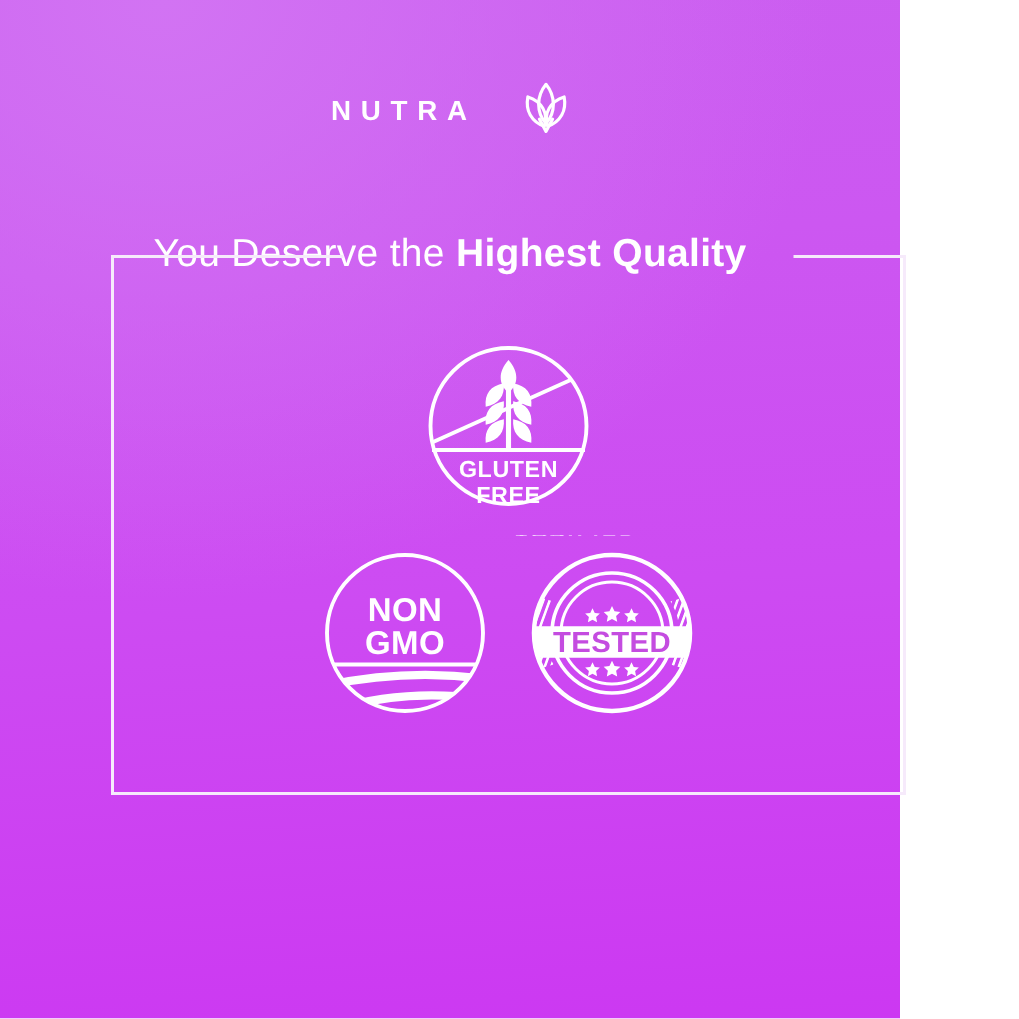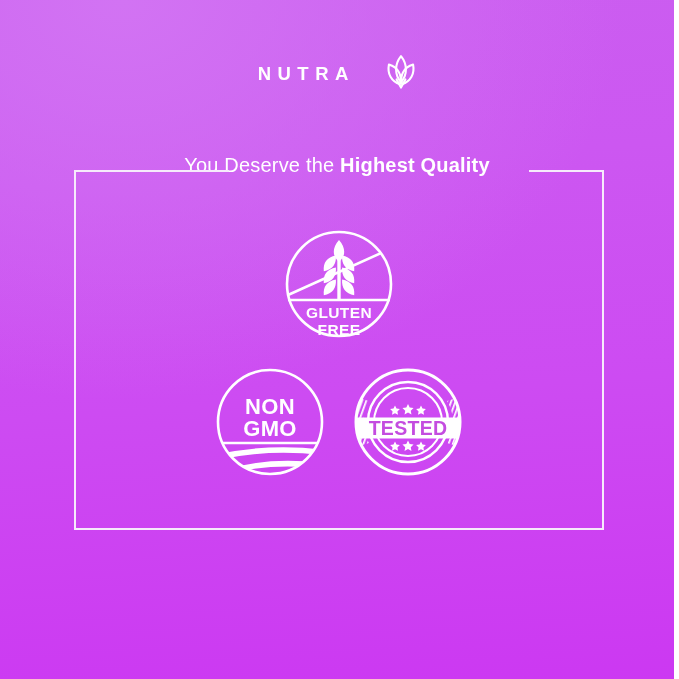--- a/index.html
+++ b/index.html
@@ -4,21 +4,21 @@
 <title>NutraChamps Quality Badges</title>
 <style>
   * { margin:0; padding:0; box-sizing:border-box; }
   html,body{
     width:679px; height:679px;
     font-family:"Liberation Sans", sans-serif;
     overflow:hidden;
   }
   #stage{
     position:relative;
-    width:674px; height:679px;
+    width:600px; height:679px;
     background:
       radial-gradient(ellipse 120% 95% at 18% 0%, #d273f3 0%, rgba(210,115,243,0) 62%),
       linear-gradient(176deg, #cb5ef0 0%, #cc57f1 26%, #cd4bf2 58%, #cc38f2 100%);
   }
 
   
   .brand{
     position:absolute; top:52px; left:0; right:0;
     display:flex; align-items:center; justify-content:center;
     gap:24px;
@@ -31,21 +31,21 @@
     line-height:1;
     text-indent:6.5px;
   }
   .brand-mark{ width:44px; height:44px; display:block; }
 
   
   .headline{
     position:absolute; top:155px; left:0; right:0;
     text-align:center;
     color:#ffffff;
-    font-size:20px;
+    font-size:26px;
     line-height:1;
     white-space:nowrap;
   }
   .headline .light{ font-weight:400; letter-spacing:.2px; }
   .headline .bold{ font-weight:700; letter-spacing:.2px; }
 
   
   .frame{
     position:absolute;
     left:74px; top:170px;

